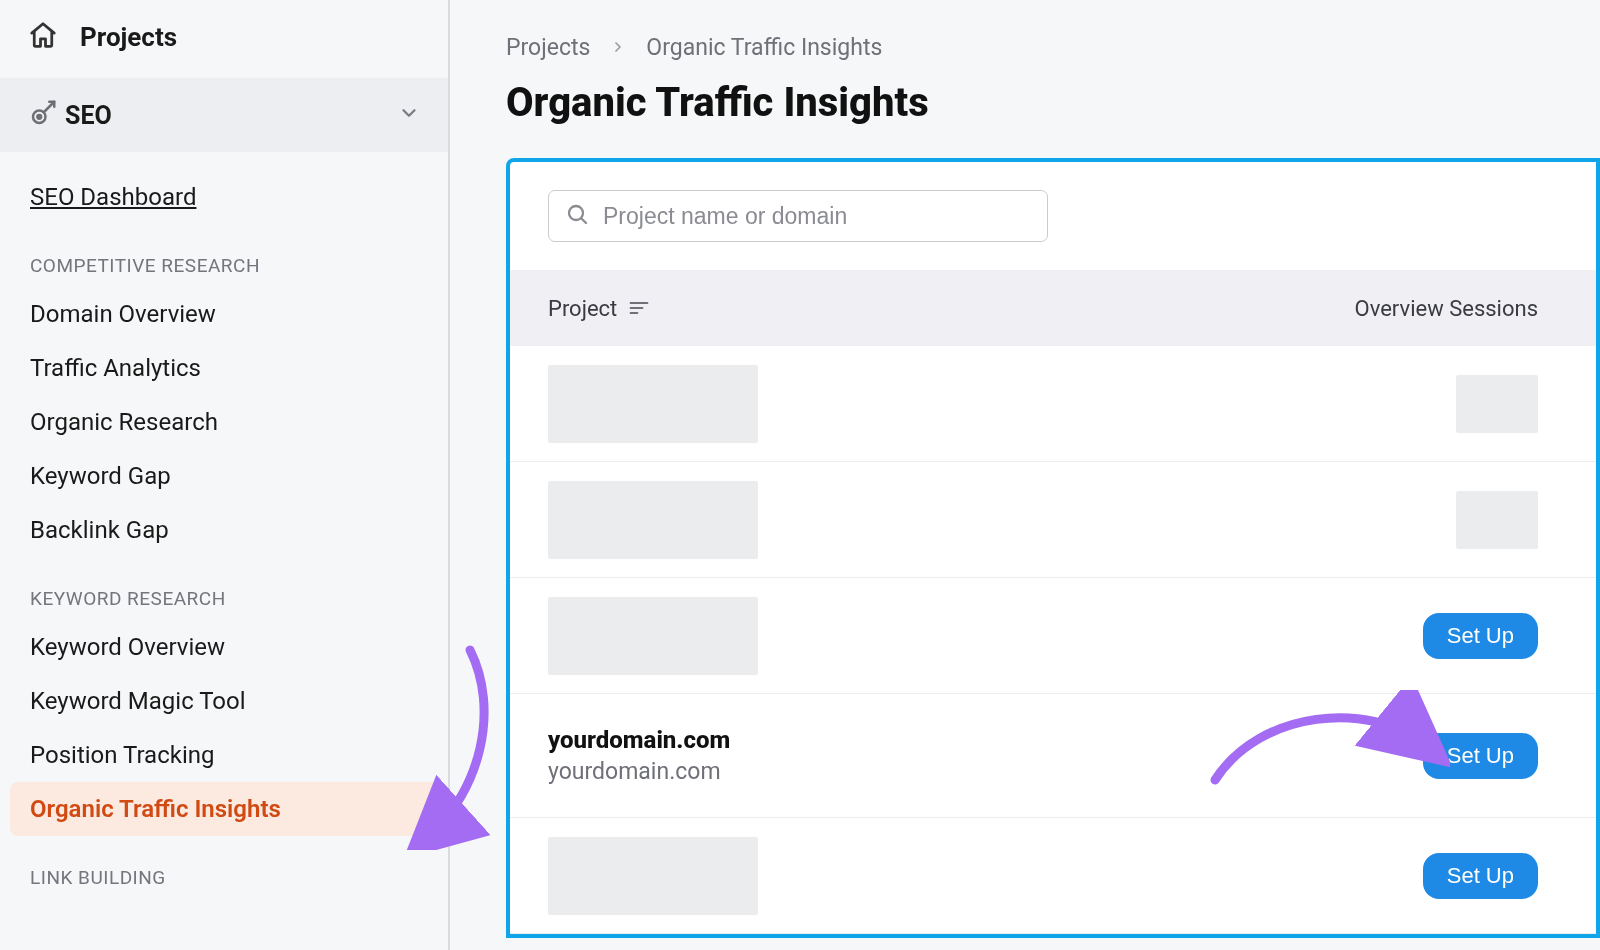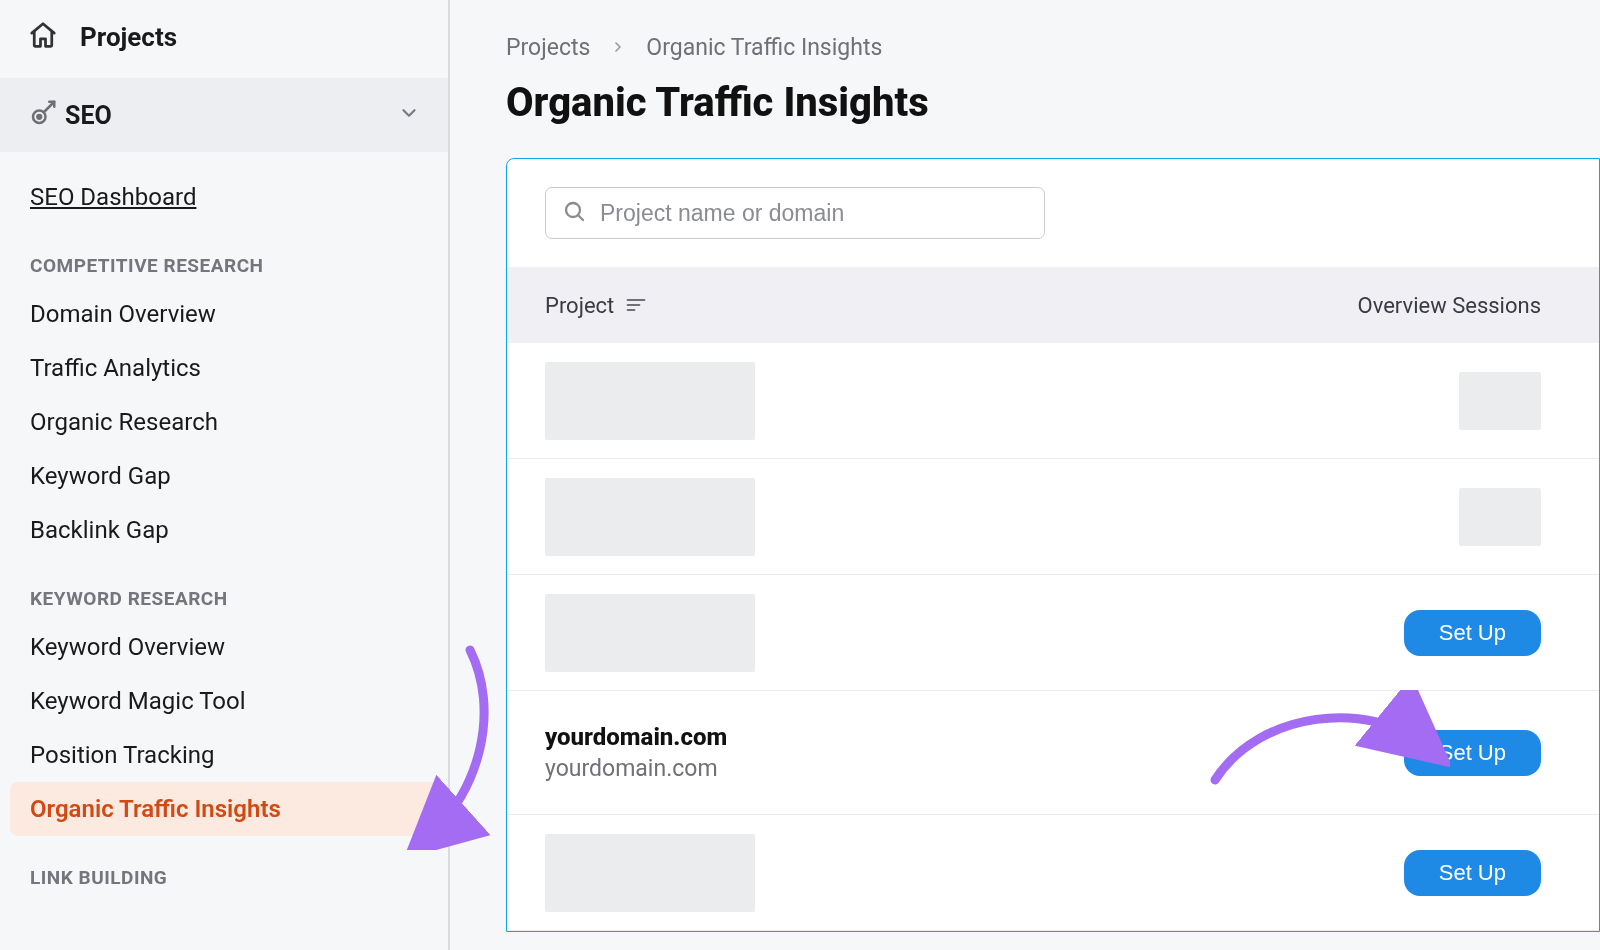--- a/index.html
+++ b/index.html
@@ -56,21 +56,21 @@
     color: #d04a13;
     font-weight: 600;
     margin: 0 10px;
     padding-left: 20px;
   }
   .nav-group-header {
     padding: 30px 30px 10px 30px;
     font-size: 19px;
     letter-spacing: 0.5px;
     color: #74757d;
-    font-weight: 700;
+    font-weight: 400;
   }
 
   
   .main {
     flex: 1;
     padding: 34px 0 0 56px;
     overflow: hidden;
     position: relative;
   }
   .breadcrumb {
@@ -84,21 +84,21 @@
   .breadcrumb .sep { color: #9a9ba3; }
   .page-title {
     font-size: 40px;
     font-weight: 800;
     color: #111;
     margin-bottom: 32px;
   }
 
   .card {
     background: #fff;
-    border: 1px solid #0ea5e9;
+    border: 4px solid #0ea5e9;
     border-radius: 8px 0 0 0;
     overflow: hidden;
   }
   .search-wrap { padding: 28px 38px; }
   .search {
     width: 500px;
     height: 52px;
     border: 1.5px solid #c9cad0;
     border-radius: 7px;
     display: flex;
@@ -150,21 +150,21 @@
 
   .row.highlight { height: 124px; }
   .project-name { font-size: 24px; font-weight: 800; color: #111; margin-bottom: 4px; }
   .project-domain { font-size: 23px; color: #6f7078; }
 
   .btn-setup {
     background: #1e8ae5;
     color: #fff;
     font-size: 22px;
     font-weight: 500;
-    padding: 10px 35px;
+    padding: 10px 24px;
     border: none;
     border-radius: 16px;
     cursor: pointer;
   }
 
   
   .arrow-svg {
     position: absolute;
     pointer-events: none;
     z-index: 50;

